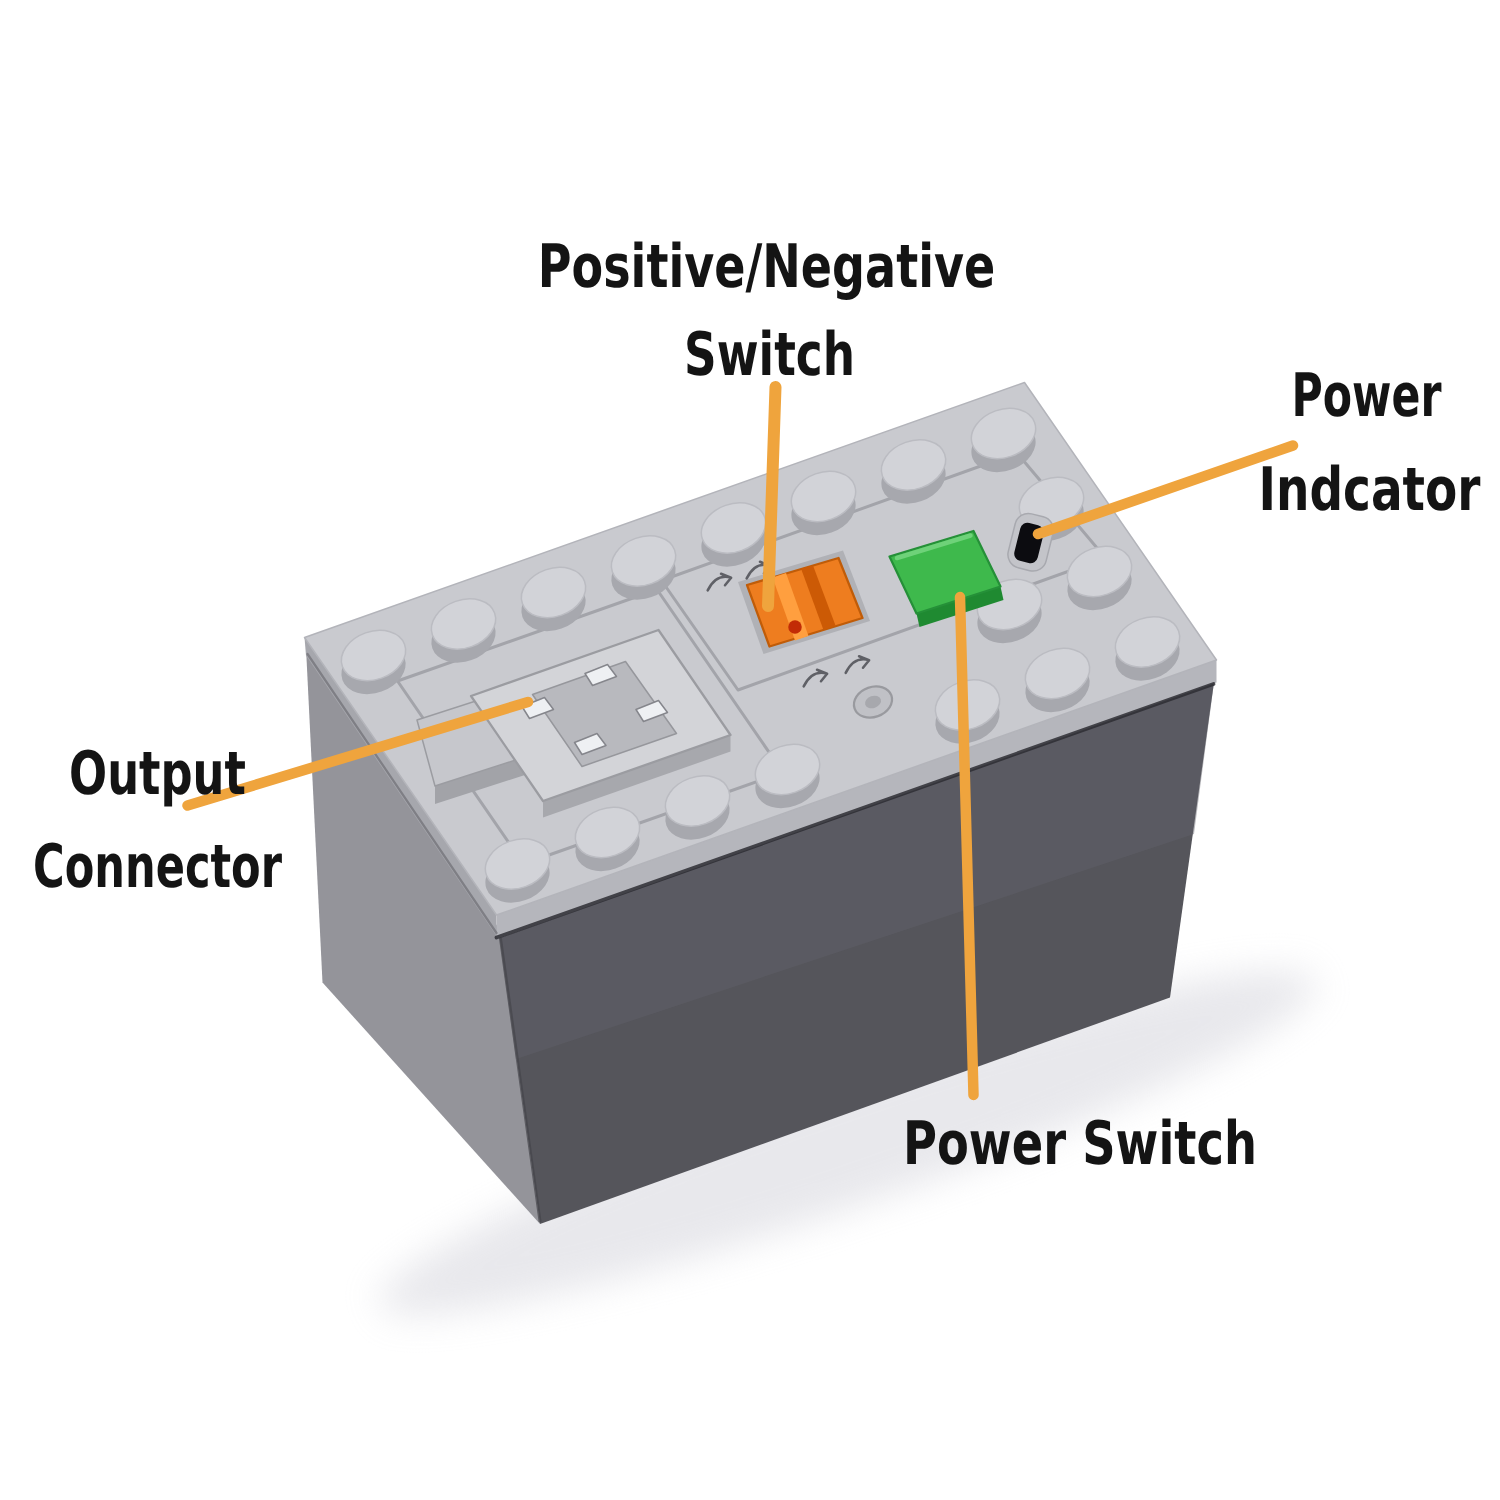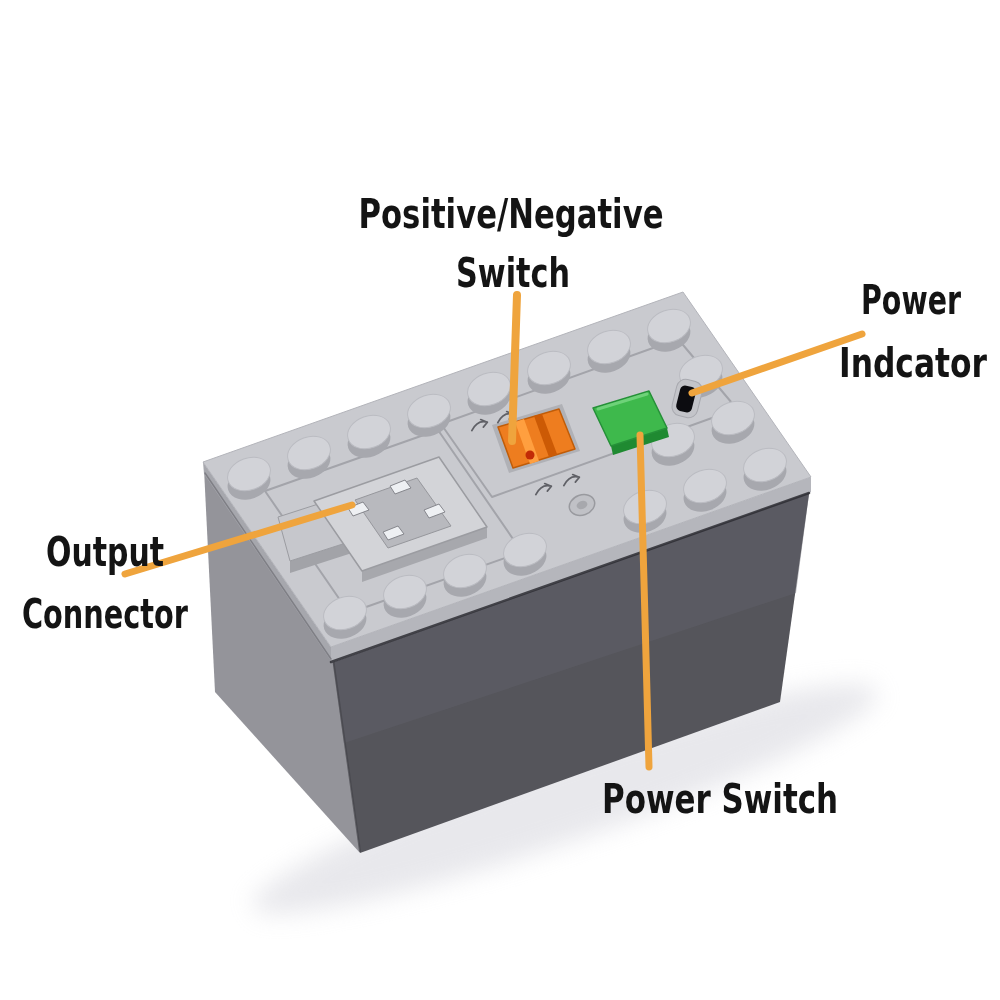--- a/index.html
+++ b/index.html
@@ -1,17 +1,17 @@
 <!DOCTYPE html>
 <html><head>
 <meta charset="utf-8">
 <style>
   html,body{margin:0;padding:0;background:#ffffff;}
   body{width:1000px;height:1000px;overflow:hidden;position:relative;}
-  .stage{position:absolute;inset:0;margin-top:37px;}
+  .stage{position:absolute;inset:0;}
   svg{display:block;}
   svg text{
     font-family:"DejaVu Sans","Liberation Sans",sans-serif;
     font-weight:700;
   }
 </style>
 </head>
 <body>
 
 <div class="stage">

